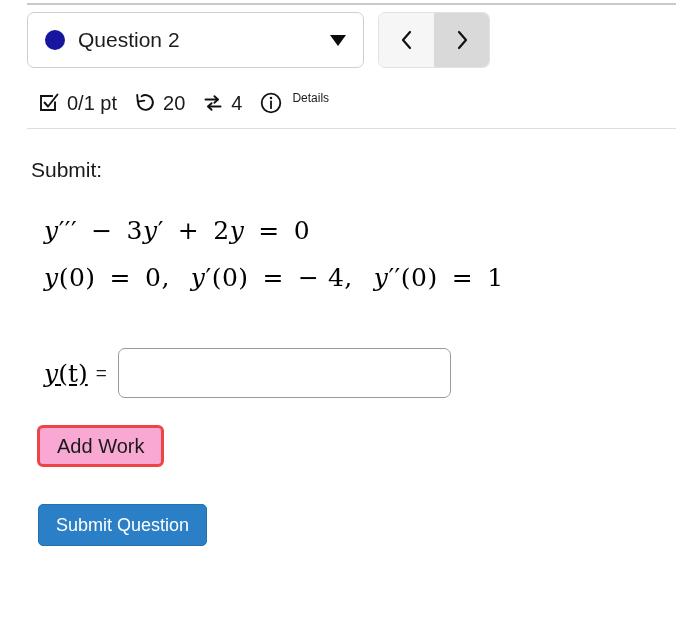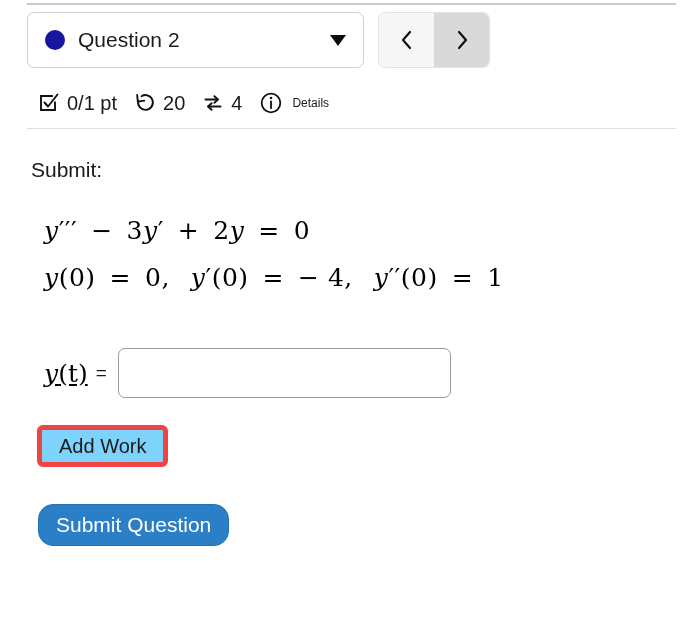--- a/index.html
+++ b/index.html
@@ -110,21 +110,20 @@
   .stats-row {
     position: absolute;
     left: 38px;
     top: 88px;
     display: flex;
     align-items: center;
     height: 30px;
   }
   .stat-item {
     display: flex;
-    align-items: center;
     white-space: nowrap;
   }
   .stat-icon {
     display: inline-flex;
     align-items: center;
     justify-content: center;
     flex: 0 0 auto;
   }
   .stat-icon svg { display: block; }
   .stat-text {
@@ -230,41 +229,41 @@
   }
 
   
   .add-work-btn {
     position: absolute;
     left: 37px;
     top: 425px;
     height: 42px;
     padding: 0 17px;
     box-sizing: border-box;
-    background: #7dd3fc;
-    border: 5px solid #ef4444;
+    background: #f9a8d4;
+    border: 3px solid #ef4444;
     border-radius: 6px;
     font-family: "Liberation Sans", sans-serif;
     font-size: 20px;
     color: #1a1a1a;
     cursor: pointer;
   }
 
   .submit-btn {
     position: absolute;
     left: 38px;
     top: 504px;
     height: 42px;
     padding: 0 17px;
     box-sizing: border-box;
     background: #2b7fc7;
     border: 1px solid #2471ae;
-    border-radius: 15px;
-    font-family: "Liberation Sans", sans-serif;
-    font-size: 21px;
+    border-radius: 5px;
+    font-family: "Liberation Sans", sans-serif;
+    font-size: 18px;
     color: #ffffff;
     cursor: pointer;
   }
 </style>
 </head>
 <body>
 
 <div class="page">
 
   <div class="top-rule"></div>

